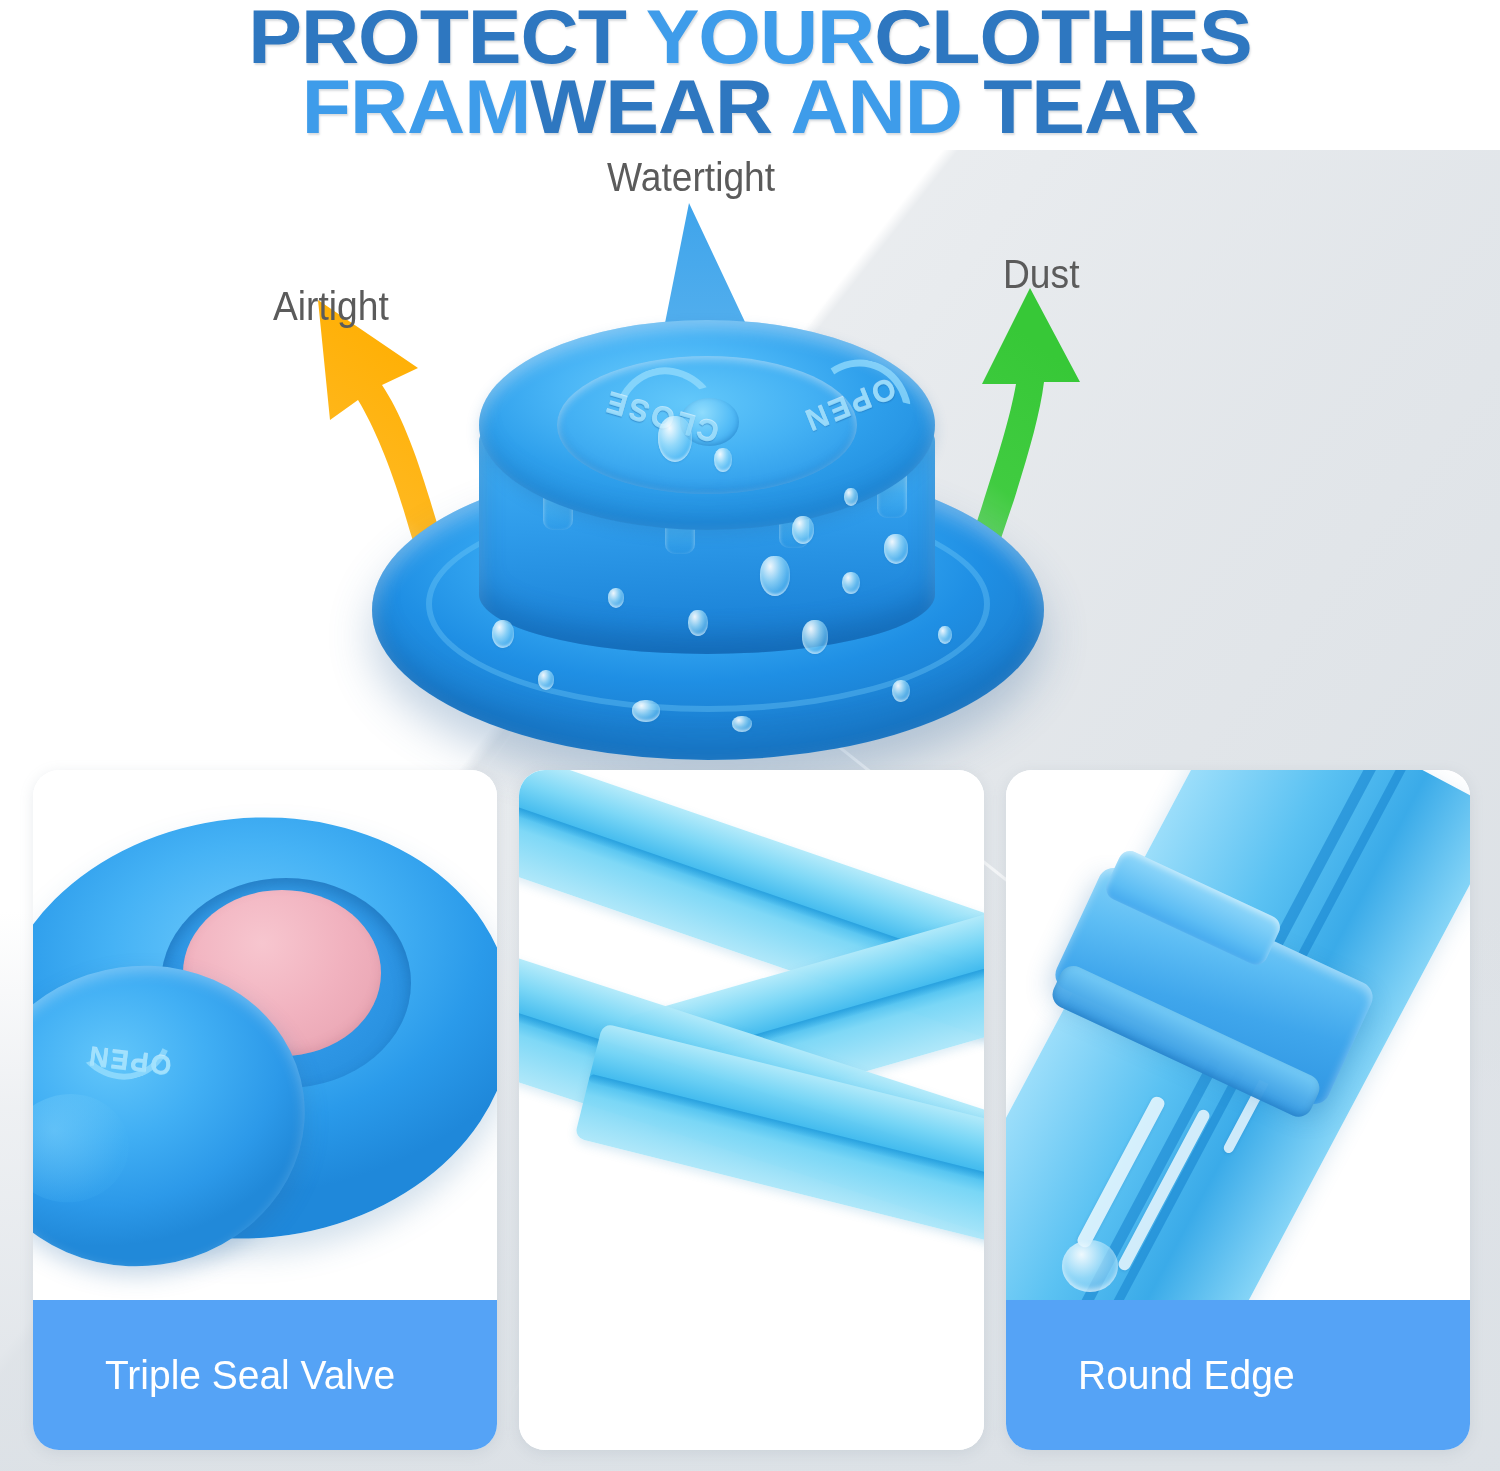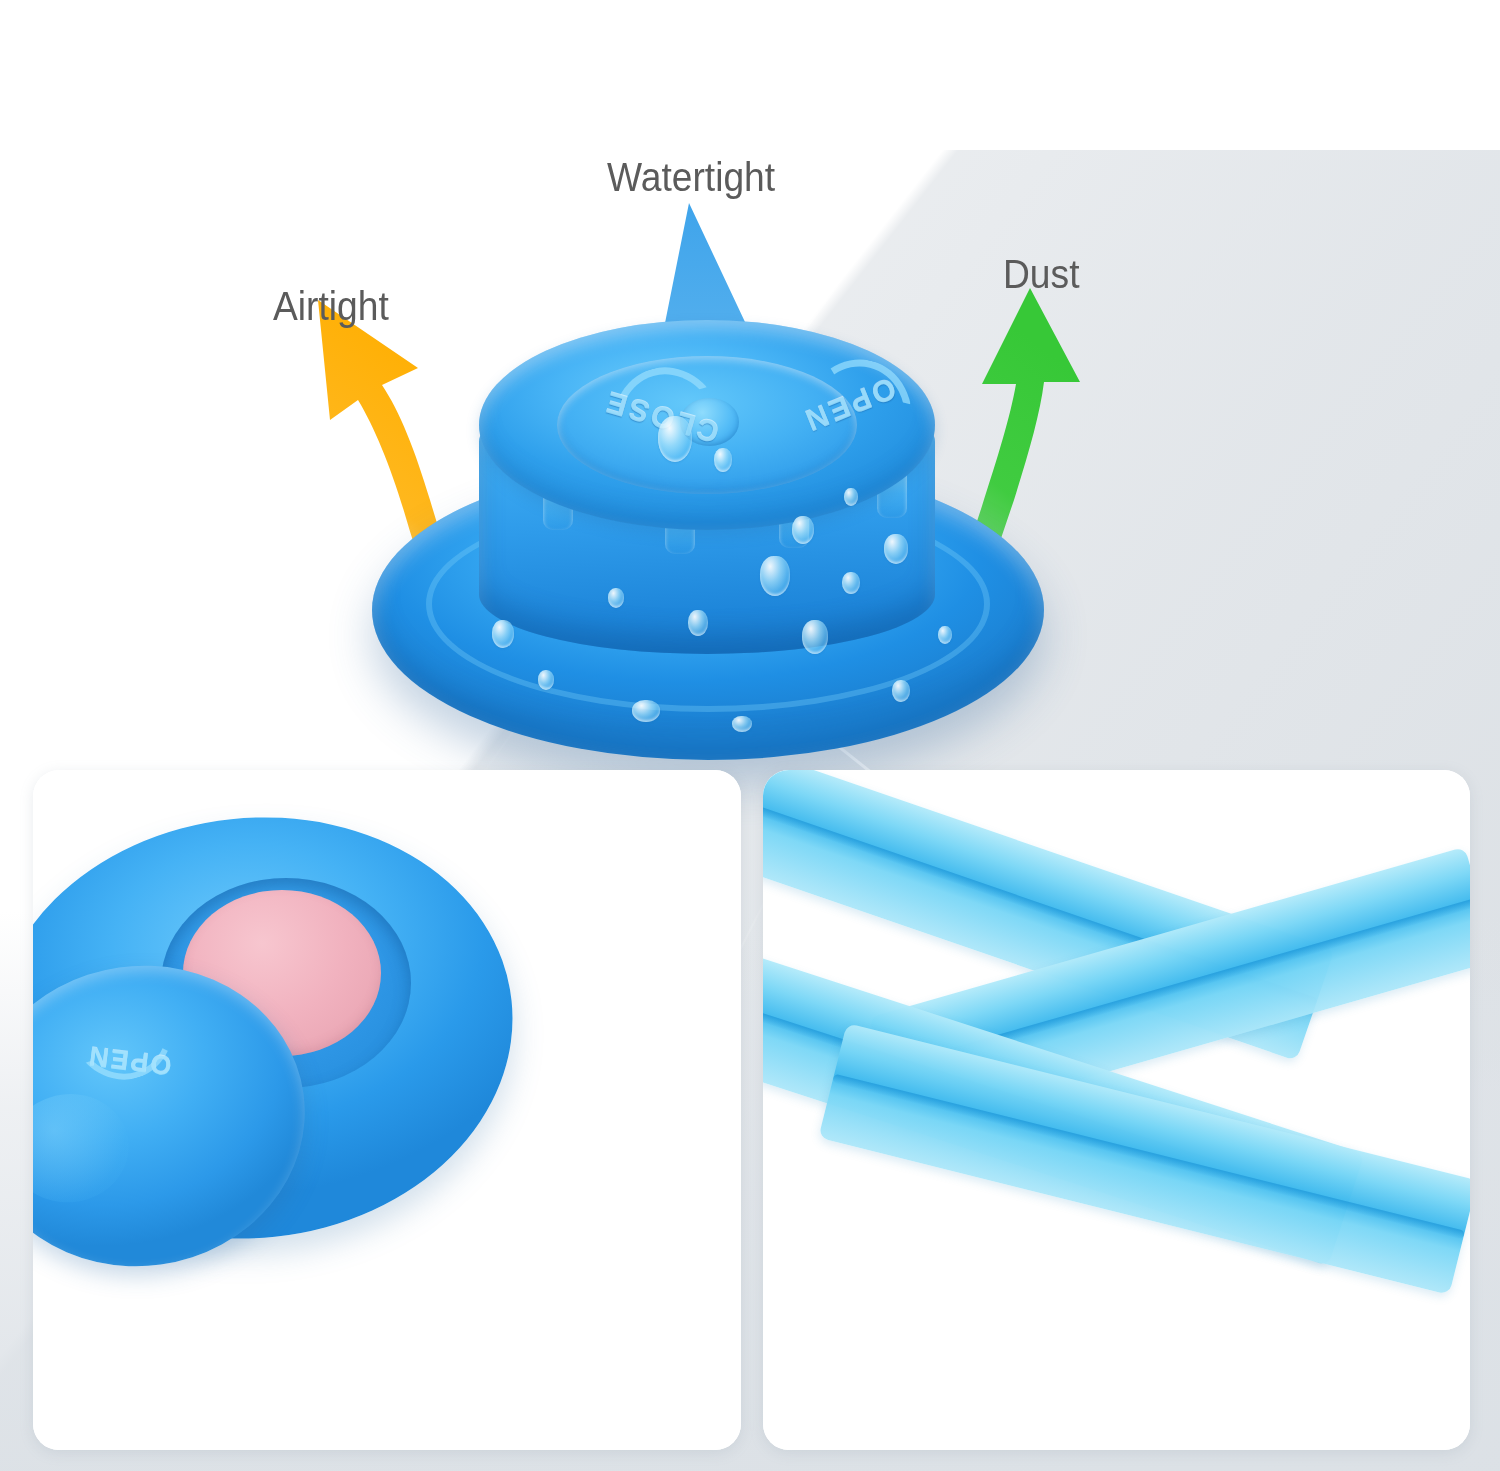--- a/index.html
+++ b/index.html
@@ -452,20 +452,24 @@
 
 <div id="page">
 
   <div class="bag-sheet"></div>
   <div class="bag-sheet-2"></div>
   <div class="bag-crease crease-a"></div>
   <div class="bag-crease crease-b"></div>
   <div class="bag-crease crease-c"></div>
   <div class="bag-top-haze"></div>
 
+  <div class="headline">
+    <span class="headline-line"><span class="hl-w hl-dark">PROTECT </span><span class="hl-w hl-light">YOUR</span><span class="hl-w hl-dark">CLOTHES</span></span>
+    <span class="headline-line"><span class="hl-w hl-light">FRAM</span><span class="hl-w hl-dark">WEAR</span><span class="hl-w hl-light"> AND </span><span class="hl-w hl-dark">TEAR</span></span>
+  </div>
 
   <div class="feat-label lbl-airtight">Airtight</div>
   <div class="feat-label lbl-watertight">Watertight</div>
   <div class="feat-label lbl-dust">Dust</div>
 
   <svg class="arrow-layer" viewBox="0 0 1500 1471" preserveAspectRatio="none">
     <defs>
       <linearGradient id="gOrange" x1="0" y1="1" x2="0.35" y2="0">
         <stop offset="0%" stop-color="#FFB412" stop-opacity="0"></stop>
         <stop offset="28%" stop-color="#FFBE2A" stop-opacity="0.45"></stop>
@@ -555,26 +559,47 @@
       <div class="card-photo">
         <div class="c1-base"></div>
         <div class="c1-well"></div>
         <div class="c1-pink"></div>
         <div class="c1-lid">
           <div class="c1-lid-dimple"></div>
           <div class="c1-lid-arc"></div>
           <div class="c1-lid-emboss">OPEN</div>
         </div>
       </div>
+      <div class="card-caption">
+        <span>Triple Seal Valve</span>
+      </div>
     </div>
 
     <div class="card">
       <div class="card-photo">
         <div class="zip zip-a"></div>
         <div class="zip zip-b"></div>
         <div class="zip zip-c"></div>
         <div class="zip zip-d"></div>
       </div>
     </div>
 
+    <div class="card">
+      <div class="card-photo">
+        <div class="rail rail-main"></div>
+        <div class="rail-line rl-1"></div>
+        <div class="rail-line rl-2"></div>
+        <div class="rail-groove rg-1"></div>
+        <div class="rail-groove rg-2"></div>
+        <div class="rail-groove rg-3"></div>
+        <div class="slider">
+          <div class="slider-cap"></div>
+          <div class="slider-lip"></div>
+        </div>
+        <div class="c3-drop"></div>
+      </div>
+      <div class="card-caption">
+        <span>Round Edge</span>
+      </div>
+    </div>
 
   </div>
 </div>
 
 </body></html>

